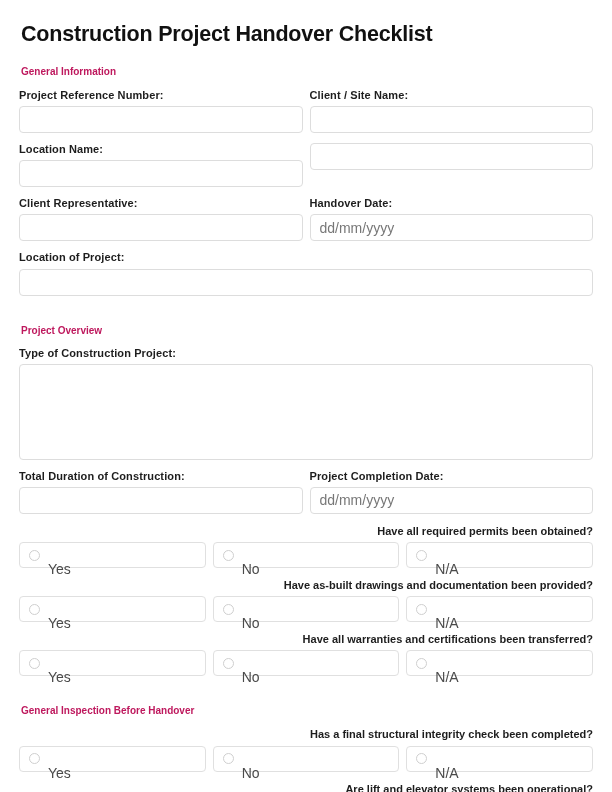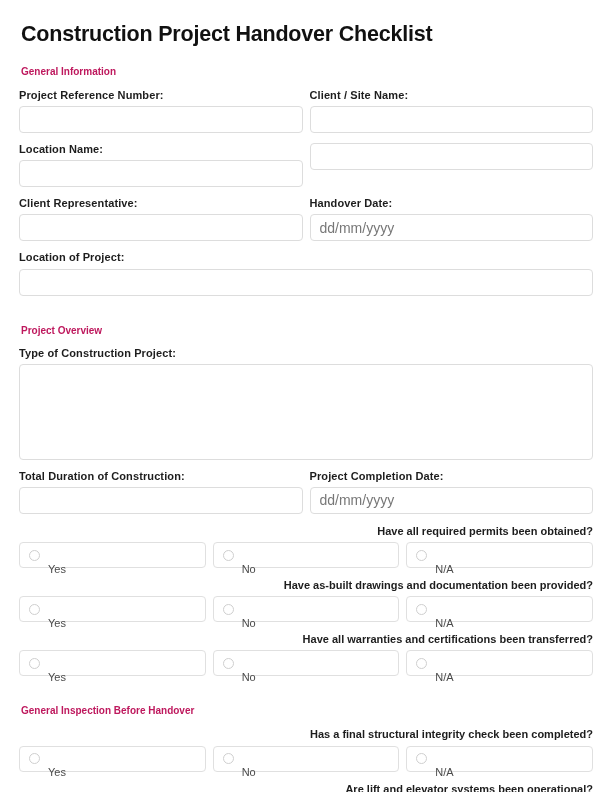--- a/index.html
+++ b/index.html
@@ -124,21 +124,21 @@
   .radio-circle {
     width: 9px;
     height: 9px;
     border: 1px solid #cfcfcf;
     border-radius: 50%;
     background: #ffffff;
     flex: 0 0 auto;
     margin-right: 8px;
   }
   .option-label {
-    font-size: 11px;
+    font-size: 14px;
     color: #4a4a4a;
     line-height: 1;
     margin-top: 28px;
   }
 </style>
 </head>
 <body>
 
 <div class="page">
 

